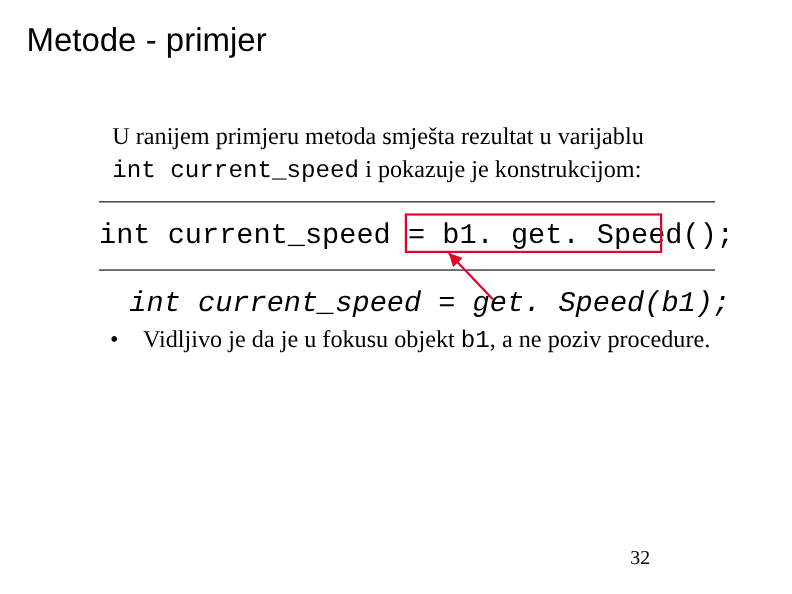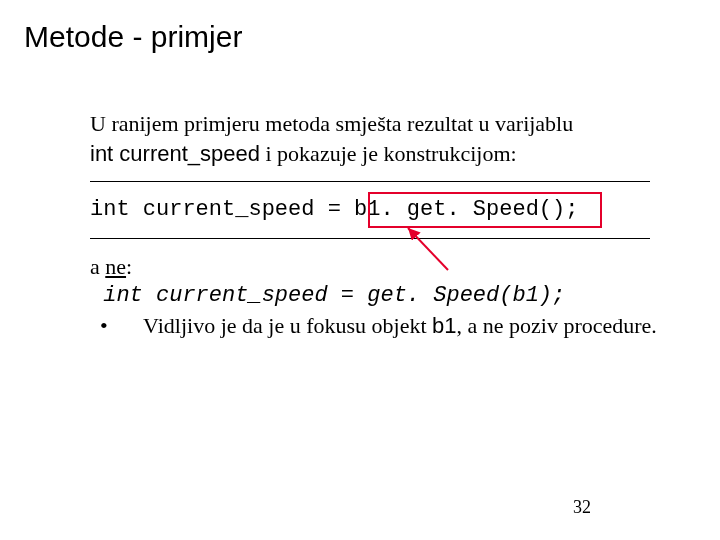--- a/index.html
+++ b/index.html
@@ -27,35 +27,35 @@
     font-weight: 400;
   }
   .body {
     position: absolute;
     left: 90px;
     top: 110px;
     width: 580px;
     font-size: 22px;
     line-height: 1.25;
   }
-  .p { margin: 0 0 2px 0; }
-  .mono { font-family: Liberation Sans, sans-serif; }
+  .p { margin: 0 0 2px 12px; }
+  .mono { font-family: Liberation Mono, monospace; }
   .hr {
     border: none;
     border-top: 1px solid #000;
     margin: 14px 0 14px 0;
     width: 560px;
   }
   .codebox-wrap {
     position: relative;
     margin: 6px 0 10px 0;
   }
   .codeline {
     font-family: "Courier New", Courier, monospace;
-    font-size: 22px;
+    font-size: 26px;
     white-space: pre;
   }
   .redbox {
     position: absolute;
     border: 2px solid #e4002b;
     top: -4px;
     left: 278px;
     width: 230px;
     height: 32px;
     pointer-events: none;
@@ -66,21 +66,20 @@
   }
   .ul {
     list-style: none;
     padding: 0;
     margin: 0;
   }
   .ul li {
     position: relative;
     padding-left: 40px;
     margin-top: 2px;
-    text-align: center;
   }
   .ul li::before {
     content: "•";
     position: absolute;
     left: 10px;
     top: 0;
   }
   .pagenum {
     position: absolute;
     right: 28px;
@@ -113,23 +112,20 @@
           <marker id="ah" markerWidth="8" markerHeight="8" refX="6" refY="3" orient="auto">
             <path d="M0,0 L6,3 L0,6 Z" fill="#e4002b"></path>
           </marker>
         </defs>
         <line x1="48" y1="48" x2="8" y2="6" stroke="#e4002b" stroke-width="2" marker-end="url(#ah)"></line>
       </svg>
     </div>
 
     <hr class="hr">
 
-    <p class="p">
-      <span style="border-bottom:0;">a <span style="text-decoration:underline;">ne</span>:</span>
-    </p>
     <p class="p codeline" style="white-space:pre;font-style:italic;"> int current_speed = get. Speed(b1);</p>
 
     <ul class="ul">
       <li>
         <span>Vidljivo je da je u fokusu objekt </span><span class="mono">b1</span><span>, a ne poziv procedure.</span>
       </li>
     </ul>
 
   </div>
 

